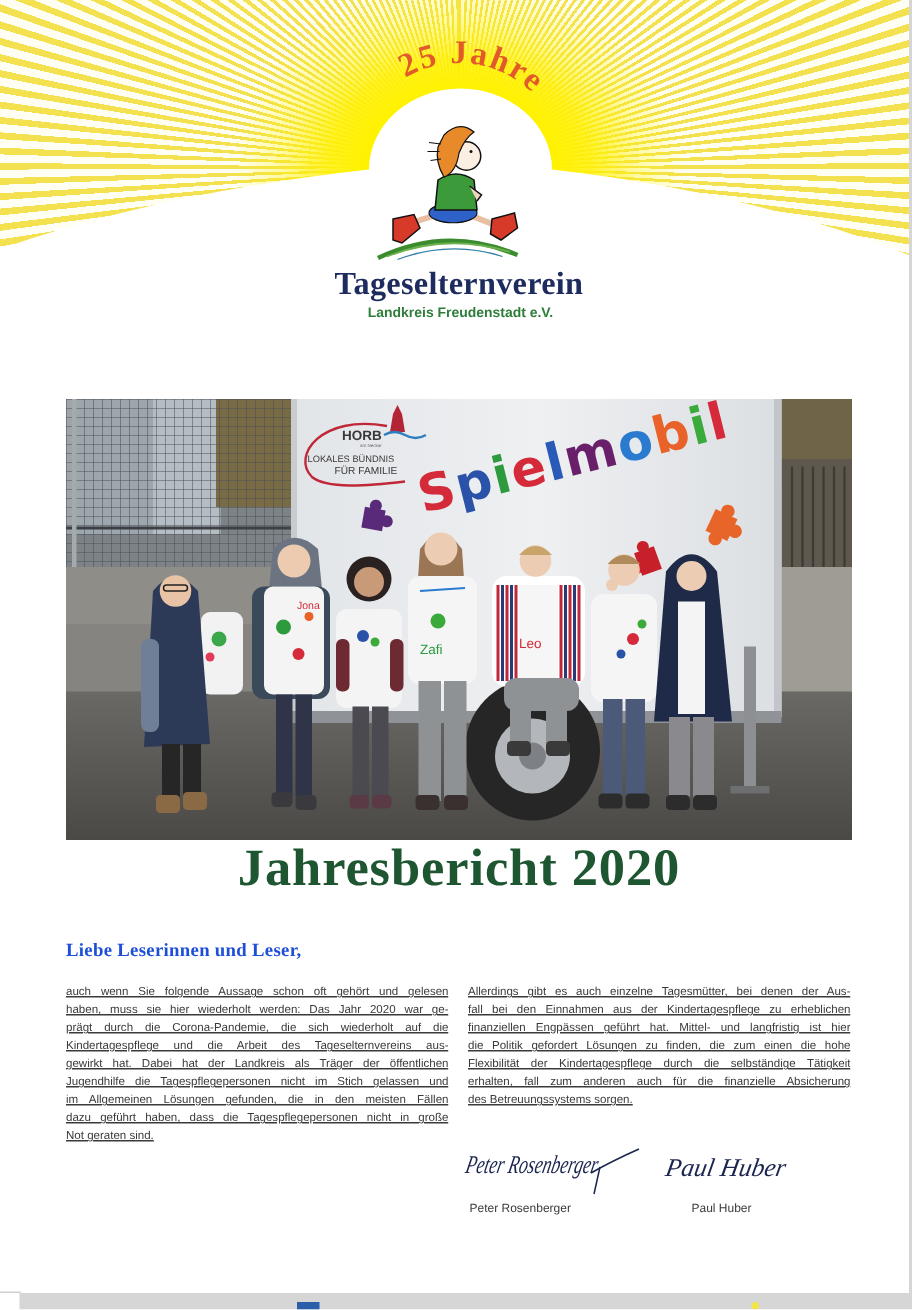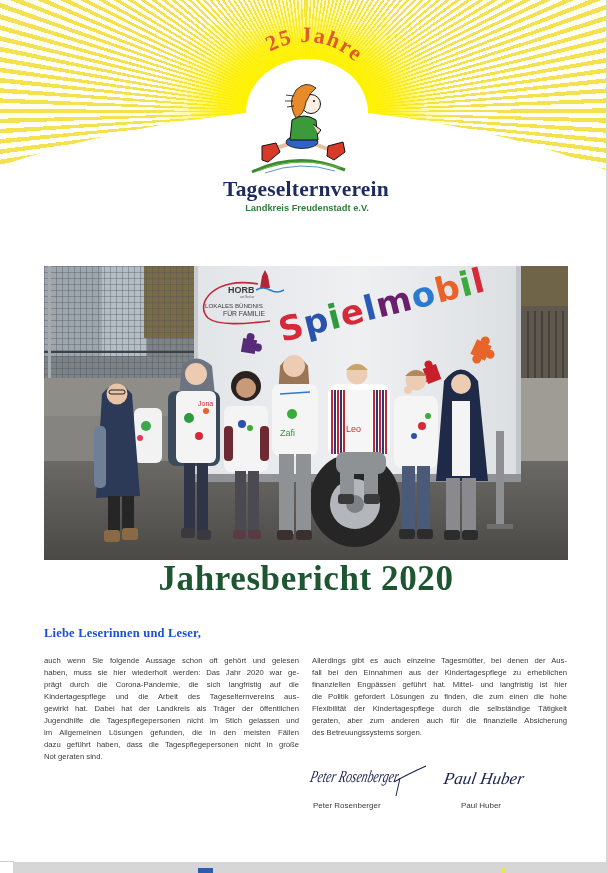--- a/index.html
+++ b/index.html
@@ -45,20 +45,21 @@
   }
   .salutation {
     position: absolute; left: 44px; top: 626px;
     font-family: "Liberation Serif", serif; font-weight: bold; font-size: 12.5px;
     color: #1d4ed8; letter-spacing: 0.2px;
   }
   .col {
     position: absolute; top: 655px; width: 255px;
     font-family: "Liberation Sans", sans-serif; font-size: 7.7px; line-height: 12px;
     color: #3a3a3a;
+    text-decoration: underline;
   }
   .col-left { left: 44px; }
   .col-right { left: 312px; }
   .col .line { display: block; text-align: justify; text-align-last: justify; height: 12px; overflow: hidden; }
   .col .line.last { text-align: right; text-align-last: left; }
   .sig { position: absolute; }
   .sig-name {
     position: absolute; top: 801px; font-size: 8px; color: #3a3a3a;
     font-family: "Liberation Sans", sans-serif;
   }
@@ -307,36 +308,36 @@
       </g>
     </svg>
   </div>
 
   <div class="report-title">Jahresbericht 2020</div>
   <div class="salutation">Liebe Leserinnen und Leser,</div>
 
   <div class="col col-left">
     <span class="line">auch wenn Sie folgende Aussage schon oft gehört und gelesen</span>
     <span class="line">haben, muss sie hier wiederholt werden: Das Jahr 2020 war ge-</span>
-    <span class="line">prägt durch die Corona-Pandemie, die sich langfristig auf die</span>
+    <span class="line">prägt durch die Corona-Pandemie, die sich wiederholt auf die</span>
     <span class="line">Kindertagespflege und die Arbeit des Tageselternvereins aus-</span>
     <span class="line">gewirkt hat. Dabei hat der Landkreis als Träger der öffentlichen</span>
     <span class="line">Jugendhilfe die Tagespflegepersonen nicht im Stich gelassen und</span>
     <span class="line">im Allgemeinen Lösungen gefunden, die in den meisten Fällen</span>
     <span class="line">dazu geführt haben, dass die Tagespflegepersonen nicht in große</span>
     <span class="line last">Not geraten sind.</span>
   </div>
 
   <div class="col col-right">
     <span class="line">Allerdings gibt es auch einzelne Tagesmütter, bei denen der Aus-</span>
     <span class="line">fall bei den Einnahmen aus der Kindertagespflege zu erheblichen</span>
     <span class="line">finanziellen Engpässen geführt hat. Mittel- und langfristig ist hier</span>
     <span class="line">die Politik gefordert Lösungen zu finden, die zum einen die hohe</span>
     <span class="line">Flexibilität der Kindertagespflege durch die selbständige Tätigkeit</span>
-    <span class="line">geraten, aber zum anderen auch für die finanzielle Absicherung</span>
+    <span class="line">erhalten, fall zum anderen auch für die finanzielle Absicherung</span>
     <span class="line last">des Betreuungssystems sorgen.</span>
   </div>
 
   <svg class="sig" style="left:308px; top:752px;" width="126" height="46" viewBox="0 0 126 46">
     <text x="2" y="30" font-family="Liberation Serif, serif" font-style="italic" font-size="17" fill="#1b2550" transform="skewX(-12) translate(6,0)" textLength="88" lengthAdjust="spacingAndGlyphs">Peter Rosenberger</text>
     <path d="M86,30 Q100,22 118,14" stroke="#1b2550" stroke-width="1.1" fill="none"></path>
     <path d="M92,26 L88,44" stroke="#1b2550" stroke-width="1" fill="none"></path>
   </svg>
   <svg class="sig" style="left:440px; top:756px;" width="92" height="40" viewBox="0 0 92 40">
     <text x="4" y="28" font-family="Liberation Serif, serif" font-style="italic" font-size="17" fill="#1b2550" transform="skewX(-10) translate(4,0)" textLength="80" lengthAdjust="spacingAndGlyphs">Paul Huber</text>

